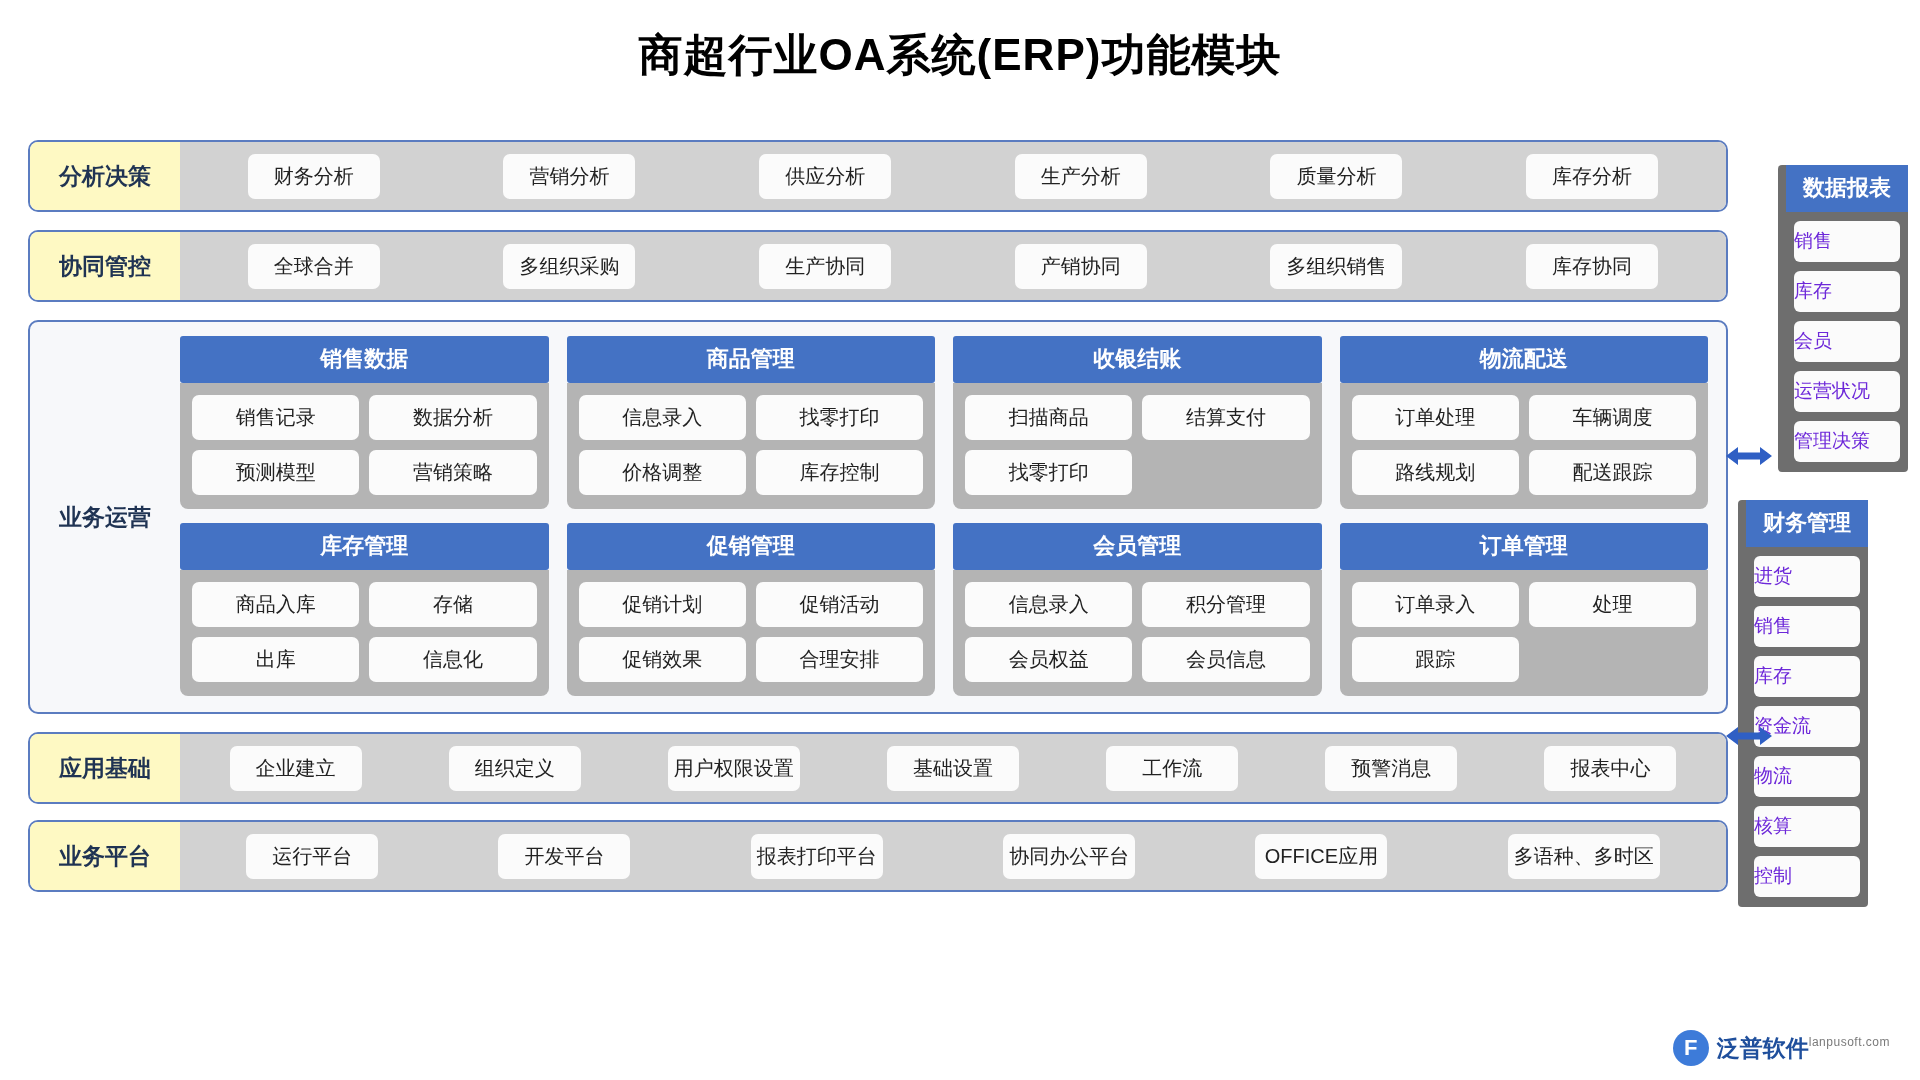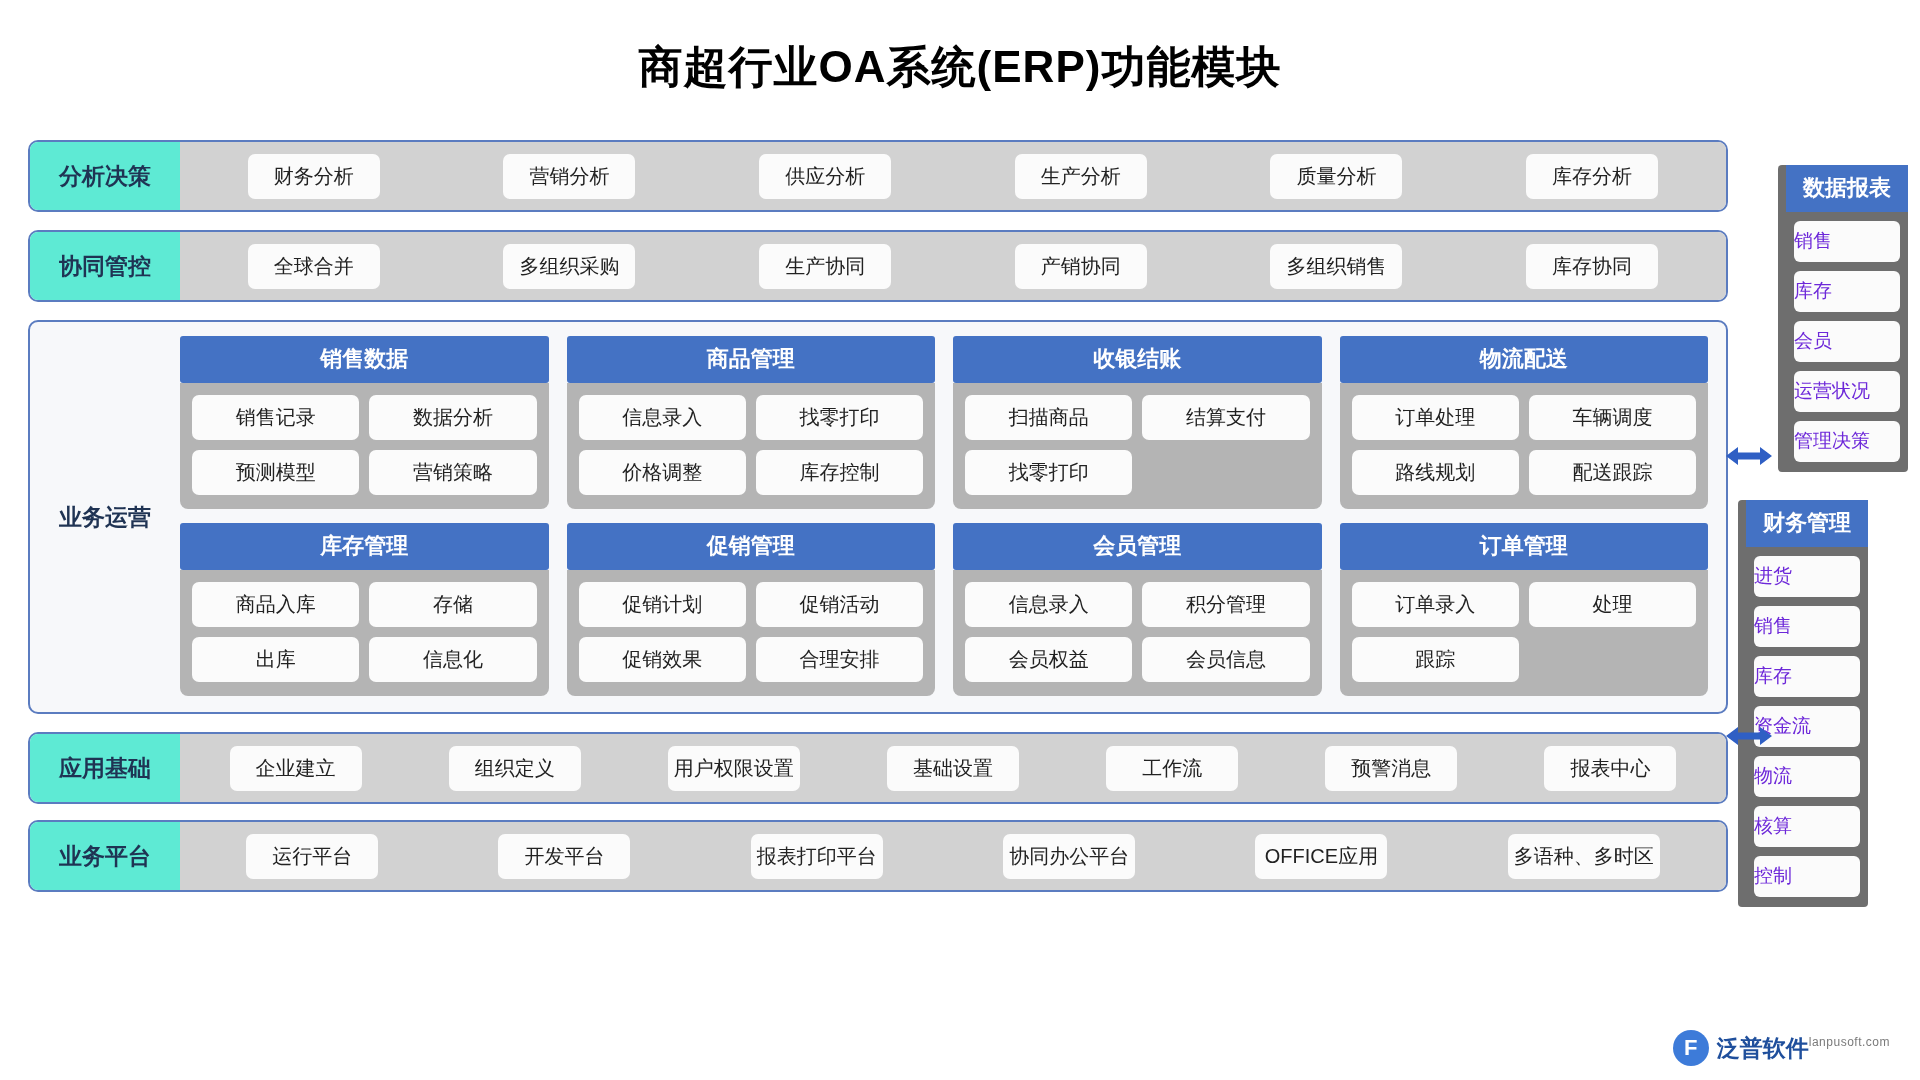--- a/index.html
+++ b/index.html
@@ -6,21 +6,21 @@
   html, body {
     width: 1920px; height: 1080px;
     background: #ffffff;
     font-family: "Liberation Sans", "DejaVu Sans", sans-serif;
     overflow: hidden;
   }
   .page { position: relative; width: 1920px; height: 1080px; }
 
   
   .title {
-    position: absolute; top: 38px; left: 0; width: 1920px;
+    position: absolute; top: 26px; left: 0; width: 1920px;
     text-align: center;
     font-size: 44px; font-weight: bold; color: #000000;
     letter-spacing: 1px;
   }
 
   
   .left-col {
     position: absolute; left: 28px; top: 140px; width: 1700px;
   }
 
@@ -30,21 +30,21 @@
     border-radius: 10px;
     background: #f7f8fa;
     display: flex;
     align-items: stretch;
     overflow: hidden;
   }
   .band-label {
     flex: 0 0 150px;
     display: flex; align-items: center; justify-content: center;
     font-size: 23px; font-weight: bold; color: #1f3353;
-    background: #5eead4;
+    background: #fef9c3;
   }
   .band-body {
     flex: 1 1 auto;
     background: #d2d2d2;
     display: flex; align-items: center;
     padding: 10px 6px;
   }
   .chip {
     background: #fbfbfb;
     border-radius: 7px;

